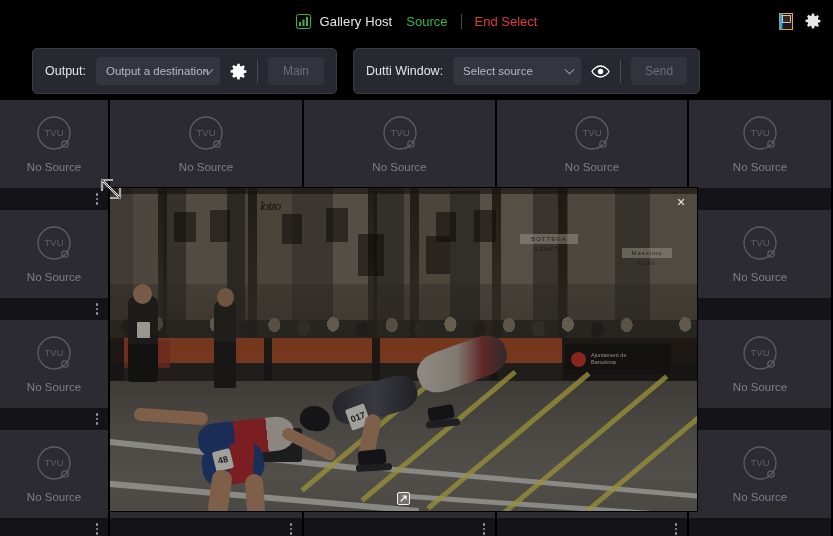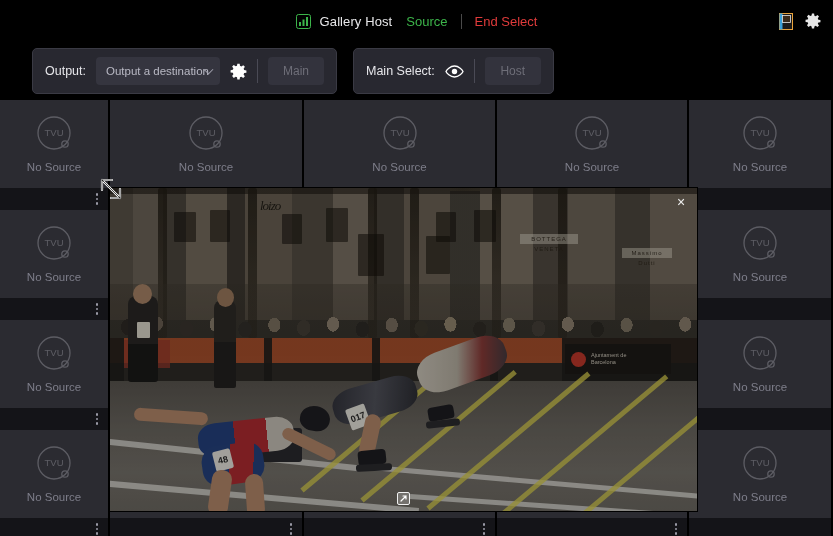--- a/index.html
+++ b/index.html
@@ -309,29 +309,33 @@
         <svg width="17" height="17" viewBox="0 0 16 16">
           <path fill="#ffffff" d="M8 5.1A2.9 2.9 0 1 0 8 10.9 2.9 2.9 0 1 0 8 5.1zm0 1.7a1.2 1.2 0 1 1 0 2.4 1.2 1.2 0 0 1 0-2.4z"></path>
           <path fill="#ffffff" d="M6.9 0.6h2.2l.3 2.1 1.3.55 1.75-1.2 1.55 1.55-1.2 1.75.55 1.3 2.1.3v2.2l-2.1.3-.55 1.3 1.2 1.75-1.55 1.55-1.75-1.2-1.3.55-.3 2.1H6.9l-.3-2.1-1.3-.55-1.75 1.2L2 12.3l1.2-1.75-.55-1.3-2.1-.3V6.75l2.1-.3.55-1.3L2 3.4l1.55-1.55L5.3 3.05l1.3-.55z"></path>
         </svg>
       </span>
       <span class="vdiv"></span>
       <button class="ghost-btn">Main</button>
     </div>
 
     <div class="panel">
-      <span class="panel-label">Main Select:</span>
+      <span class="panel-label">Dutti Window:</span>
+      <div class="select sel-source">
+        <span class="select-value">Select source</span>
+        <span class="chev"></span>
+      </div>
       <span class="icon-btn">
         <svg width="19" height="13" viewBox="0 0 19 13">
           <path d="M9.5 1C5 1 1.6 5 1 6.5 1.6 8 5 12 9.5 12S17.4 8 18 6.5C17.4 5 14 1 9.5 1z" fill="none" stroke="#ffffff" stroke-width="1.3"></path>
           <circle cx="9.5" cy="6.5" r="2.7" fill="#ffffff"></circle>
         </svg>
       </span>
       <span class="vdiv"></span>
-      <button class="ghost-btn">Host</button>
+      <button class="ghost-btn">Send</button>
     </div>
 
   </div>
 
   <div class="grid" id="grid">
       <div class="cell col1">
         <div class="cell-body">
           <span class="tvu-logo"><svg width="38" height="38" viewBox="0 0 38 38">
               <circle cx="19" cy="18" r="16" fill="none" stroke="#cfcfd8" stroke-width="1.3"></circle>
               <circle cx="30" cy="29" r="3.2" fill="none" stroke="#cfcfd8" stroke-width="1.3"></circle>

